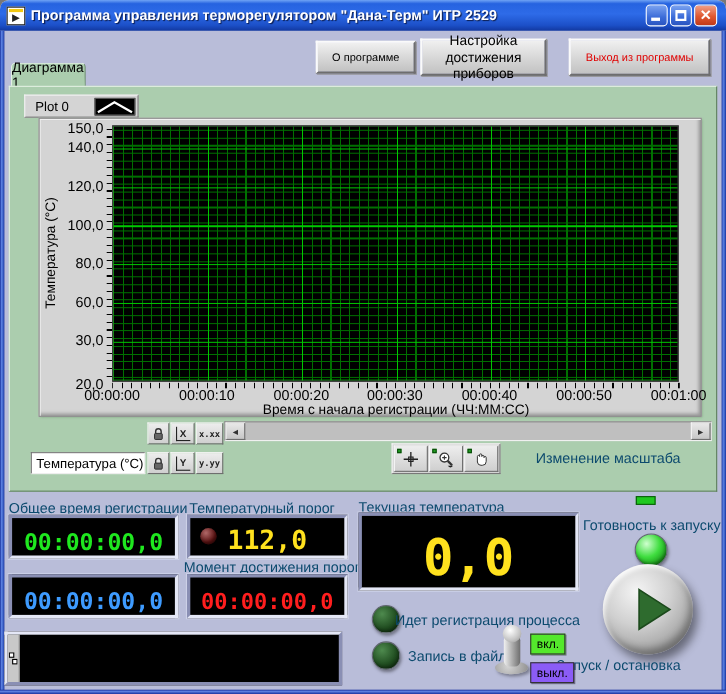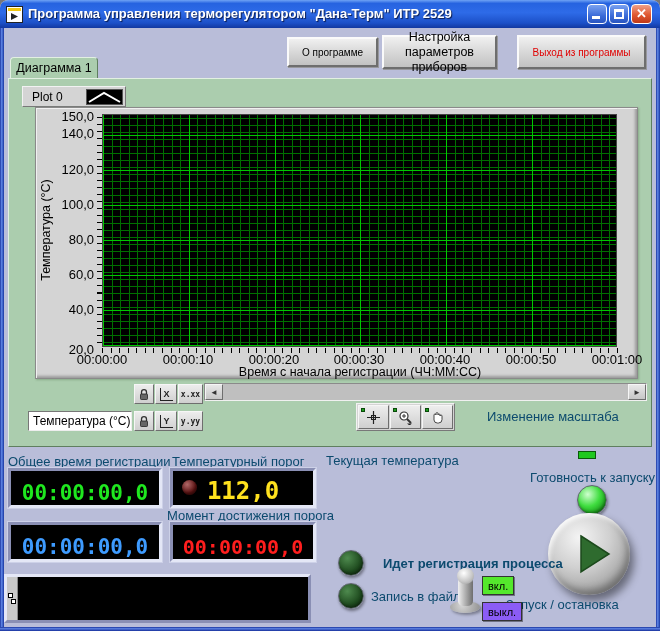--- a/index.html
+++ b/index.html
@@ -30,21 +30,21 @@
   
   .wborder{position:absolute;background:linear-gradient(90deg,#16309C,#5B7FE0 35%,#3D63C8 70%,#16309C);}
   .wb-left{left:0;top:28px;width:4px;height:603px;}
   .wb-right{left:656px;top:28px;width:4px;height:603px;}
   .wb-bottom{left:0;top:627px;width:660px;height:4px;background:linear-gradient(180deg,#16309C,#5B7FE0 40%,#16309C);}
   
   .btn3d{position:absolute;background:linear-gradient(180deg,#F0F0F0,#D6D6D6 55%,#C2C2C2);
     border:2px solid;border-color:#FAFAFA #6E6E6E #6E6E6E #FAFAFA;box-shadow:1px 1px 0 #98989c;
     font-size:10px;color:#000;display:flex;align-items:center;justify-content:center;text-align:center;line-height:15px;}
   
-  .tab{position:absolute;left:10px;top:57px;width:88px;height:22px;background:#ABCDAE;
+  .tab{position:absolute;left:10px;top:57px;width:68px;height:22px;background:#ABCDAE;
     border:1px solid;border-color:#E2F0E2 #5F7F5F #ABCDAE #E2F0E2;border-radius:4px 4px 0 0;
     font-size:12.5px;display:flex;align-items:center;justify-content:center;}
   .page{position:absolute;left:8px;top:78px;width:644px;height:369px;background:#ABCDAE;
     border:1px solid;border-color:#E2F0E2 #5F7F5F #5F7F5F #E2F0E2;}
   
   .plot-legend{position:absolute;left:22px;top:86px;width:104px;height:21px;background:#D4D4D4;
     border:1px solid;border-color:#F2F2F2 #787878 #787878 #F2F2F2;display:flex;align-items:center;}
   .plot-legend .pl-text{font-size:12px;padding-left:9px;flex:1;}
   .plot-legend .pl-icon{width:37px;height:16px;background:#000;border:1px solid #555;margin-right:2px;}
   
@@ -144,21 +144,21 @@
         <span class="max-glyph"></span>
       </div>
     <div class="wbtn close"><span>✕</span></div>
   </div>
 
   <div class="wborder wb-left"></div>
   <div class="wborder wb-right"></div>
   <div class="wborder wb-bottom"></div>
 
   <button class="btn3d" style="left:287px;top:37px;width:91px;height:30px;">О программе</button>
-  <button class="btn3d" style="left:382px;top:35px;width:115px;height:34px;font-size:12.5px;">Настройка параметров приборов</button>
+  <button class="btn3d" style="left:382px;top:35px;width:115px;height:34px;font-size:12.5px;">Настройка достижения приборов</button>
   <button class="btn3d" style="left: 517px; top: 35px; width: 129px; height: 34px; color: rgb(224, 0, 0);">Выход из программы</button>
 
   <div class="tab">
       <span>Диаграмма 1</span>
     </div>
   <div class="page"></div>
 
   <div class="plot-legend">
     <span class="pl-text">Plot 0</span>
     <span class="pl-icon">
@@ -169,21 +169,21 @@
   </div>
 
   <div class="chart-frame"></div>
   <div class="ylabel">Температура (°C)</div>
   <div class="ytick yt0">150,0</div>
   <div class="ytick yt1">140,0</div>
   <div class="ytick yt2">120,0</div>
   <div class="ytick yt3">100,0</div>
   <div class="ytick yt4">80,0</div>
   <div class="ytick yt5">60,0</div>
-  <div class="ytick yt6">40,0</div>
+  <div class="ytick yt6">30,0</div>
   <div class="ytick yt7">20,0</div>
   <div class="ytick-strip"></div>
   <div class="plot" style="--gmaj: #00C800; --gmin: #007000; background-color: rgb(0, 0, 0);"></div>
   <div class="xtick-strip"></div>
   <div class="xtick xt0">00:00:00</div>
   <div class="xtick xt1">00:00:10</div>
   <div class="xtick xt2">00:00:20</div>
   <div class="xtick xt3">00:00:30</div>
   <div class="xtick xt4">00:00:40</div>
   <div class="xtick xt5">00:00:50</div>
@@ -267,20 +267,23 @@
     <span class="lcd-time" style="color: rgb(62, 155, 255);">00:00:00,0</span>
   </div>
 
   <div class="label" style="left:167px;top:508px;">Момент достижения порога</div>
   <div class="lcd" style="left:170px;top:522px;width:146px;height:40px;">
     <span class="lcd-time" style="font-size: 20px; color: rgb(255, 30, 30);">00:00:00,0</span>
   </div>
 
   <div class="label" style="left:326px;top:453px;">Текущая температура</div>
   <div class="green-rect"></div>
+  <div class="lcd" style="left:326px;top:466px;width:200px;height:71px;">
+    <span style="font-size: 46px; color: rgb(255, 225, 30);">0,0</span>
+  </div>
 
   <div class="label" style="left:530px;top:470px;">Готовность к запуску</div>
   <div class="led led-on-green" style="left:577px;top:485px;width:30px;height:30px;"></div>
 
   <div class="bigbtn">
     <svg width="34" height="40" viewBox="0 0 34 40" style="margin-left:14px;">
       <polygon points="2,2 30,20 2,38" fill="#2E6B2E" stroke="#1C4A1C" stroke-width="1.5"></polygon>
     </svg>
   </div>
   <div class="label" style="left:506px;top:597px;">Запуск / остановка</div>
@@ -289,21 +292,21 @@
     <div class="filebox-strip">
       <svg width="8" height="12" viewBox="0 0 8 12">
         <rect x="0.5" y="0.5" width="4" height="4" fill="#fff" stroke="#000"></rect>
         <rect x="3.5" y="6.5" width="4" height="4" fill="#fff" stroke="#000"></rect>
       </svg>
     </div>
     <span style="color:#fff;font-size:12px;padding-left:16px;"></span>
   </div>
 
   <div class="led led-off-green" style="left:338px;top:550px;width:26px;height:26px;"></div>
-  <div class="label" style="left:383px;top:556px;font-weight:bold;">Идет регистрация процесса</div>
+  <div class="label" style="left:359px;top:556px;">Идет регистрация процесса</div>
 
   <div class="led led-off-green" style="left:338px;top:583px;width:26px;height:26px;"></div>
   <div class="label" style="left:371px;top:589px;">Запись в файл</div>
 
   <div class="tg-base"></div>
   <div class="tg-stem"></div>
   <div class="tg-knob"></div>
   <div class="badge" style="left: 482px; top: 576px; background-color: rgb(84, 232, 44);">вкл.</div>
   <div class="badge" style="left: 482px; top: 602px; background-color: #8b5cf6;">выкл.</div>
 

